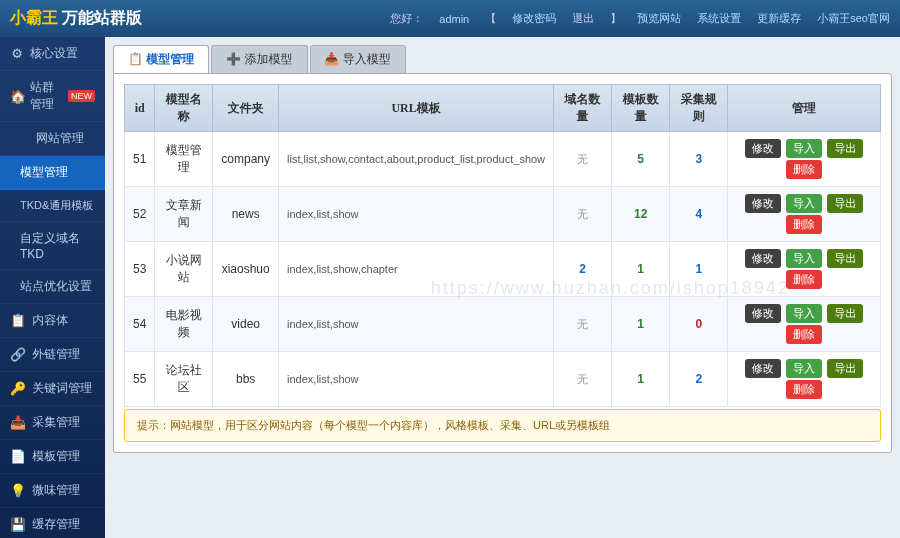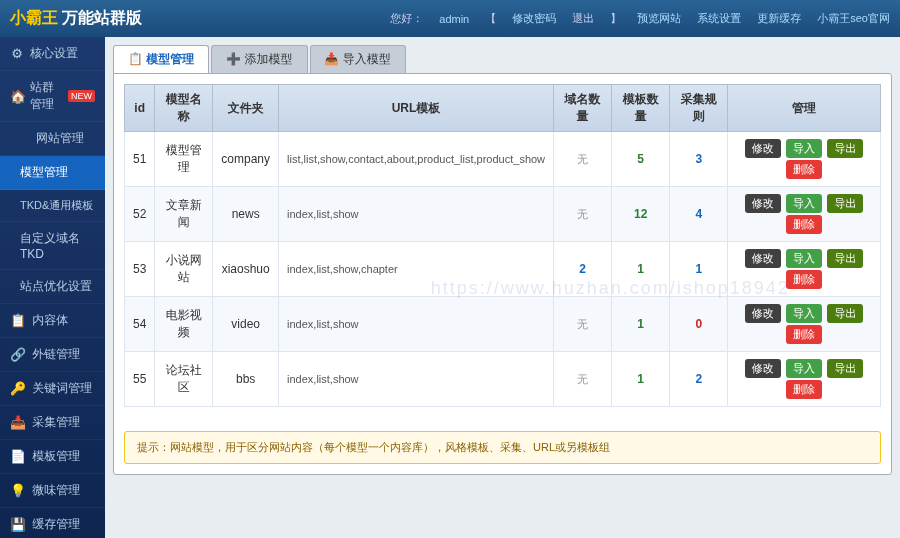--- a/index.html
+++ b/index.html
@@ -80,21 +80,21 @@
     
     .table-container {
       background: #fff;
       border: 1px solid #aab;
       border-radius: 0 3px 3px 3px;
       padding: 10px;
     }
 
     
     table { width: 100%; border-collapse: collapse; font-size: 12px; }
-    thead tr { background: linear-gradient(to bottom, #d8e4f0, #c5d4e8); }
+    thead tr { background: linear-gradient(to bottom, #d8e4f0, #c5d4e8); font-family: Liberation Serif, serif; }
     thead th {
       padding: 6px 8px;
       text-align: center;
       border: 1px solid #b0bfd0;
       color: #333;
       font-weight: bold;
     }
     tbody tr { background: #fff; }
     tbody tr:nth-child(even) { background: #f5f8fc; }
     tbody td {
@@ -119,21 +119,21 @@
     .btn-orange { background: #4d7c0f; }
     .btn-red { background: #e53935; }
 
     .count-green { color: #2e7d32; font-weight: bold; }
     .count-red { color: #c62828; font-weight: bold; }
     .count-blue { color: #1565c0; font-weight: bold; }
     .no-tag { color: #999; font-size: 11px; }
 
     
     .warning-box {
-      margin-top: 24px;
+      margin-top: 2px;
       background: #fff9e6;
       border: 1px solid #f5c518;
       border-radius: 3px;
       padding: 8px 12px;
       color: #8a6200;
       font-size: 11px;
     }
 
     
     .watermark {

